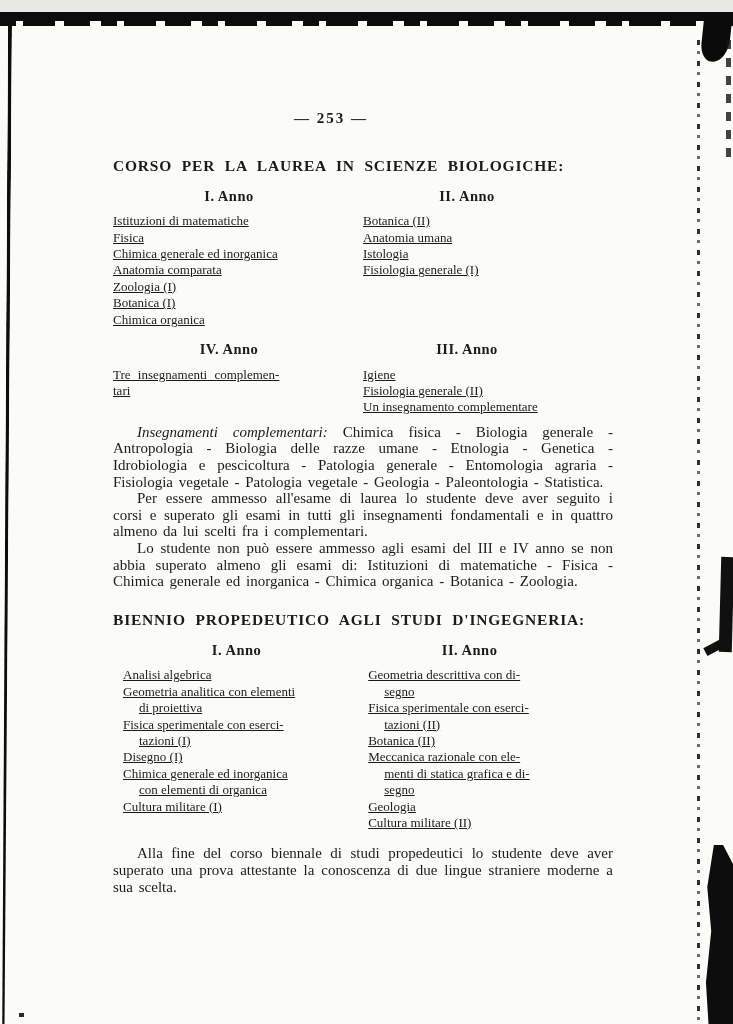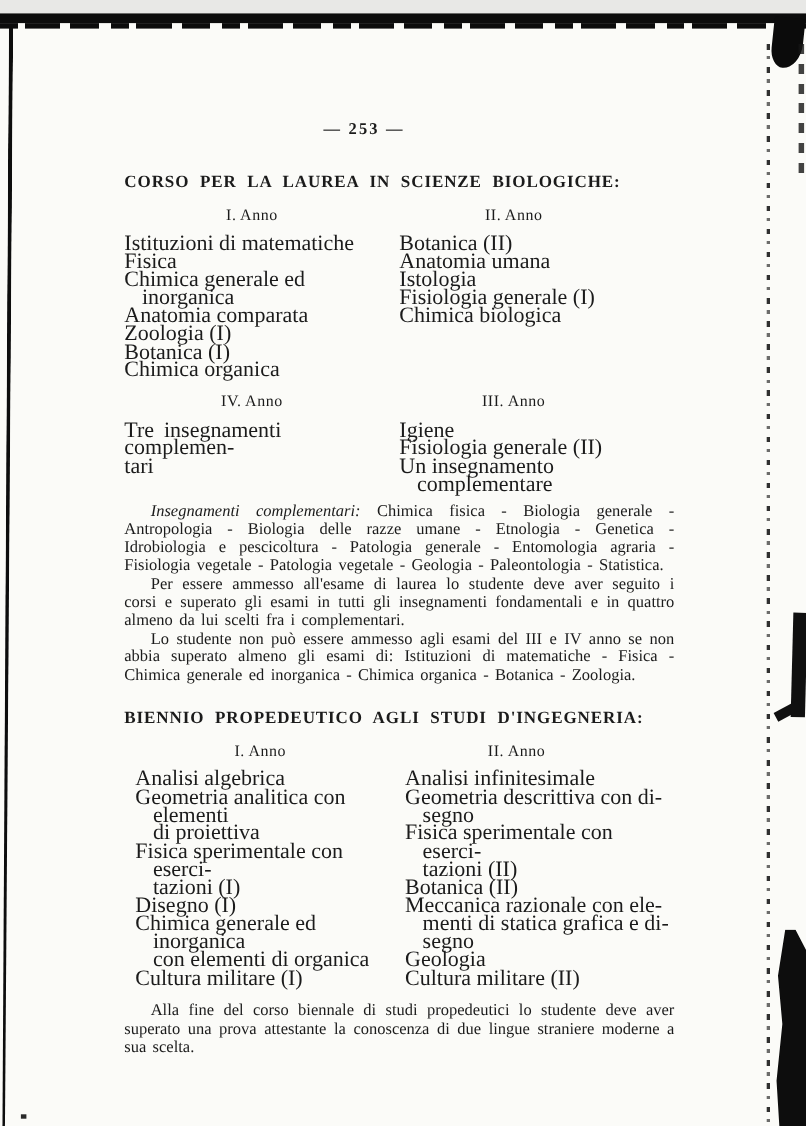--- a/index.html
+++ b/index.html
@@ -80,25 +80,25 @@
     margin: 30px 0 0; text-align: left;
     font-size: 15.5px; font-weight: bold;
     letter-spacing: 0.8px; word-spacing: 5px;
     line-height: 18px;
   }
   .years-row { display: flex; margin-top: 13px; }
   .years-row.eng { padding-left: 10px; width: 490px; }
   .year-col { width: 232px; }
   .year-col + .year-col { width: 250px; margin-left: 18px; }
   .year-label {
-    font-weight: normal; font-size: 14.5px; text-align: center; letter-spacing: 0.5px;
+    font-weight: bold; font-size: 14.5px; text-align: center; letter-spacing: 0.5px;
     margin-bottom: 9px;
   }
   .year-col + .year-col .year-label { padding-right: 42px; }
-  .course-list { list-style: none; margin: 0; padding: 0; font-size: 20px; line-height: 16.4px; }
+  .course-list { list-style: none; margin: 0; padding: 0; font-size: 13px; line-height: 16.4px; text-decoration: underline; }
   .course-list li {
     padding-left: 16px; text-indent: -16px;
     white-space: pre-line;
   }
   .course-list.spread li { padding-left: 0; text-indent: 0; word-spacing: 4px; }
   .para {
     margin: 0; text-align: justify; text-indent: 24px; word-spacing: 2px;
   }
   .para.first { margin-top: 8px; }
   .para .lead { font-style: italic; }
@@ -141,21 +141,20 @@
           </ul>
       </div>
       <div class="year-col">
         <div class="year-label">II. Anno</div>
         <ul class="course-list">
 
             <li class="course-item">Botanica (II)</li>
             <li class="course-item">Anatomia umana</li>
             <li class="course-item">Istologia</li>
             <li class="course-item">Fisiologia generale (I)</li>
-            <li class="course-item">Chimica biologica</li>
           </ul>
       </div>
     </div>
 
     <div class="years-row">
       <div class="year-col">
         <div class="year-label">IV. Anno</div>
         <ul class="course-list spread">
 
         <li class="course-item">Tre insegnamenti complemen-
@@ -194,21 +193,20 @@
             <li class="course-item">Disegno (I)</li>
             <li class="course-item">Chimica generale ed inorganica
 con elementi di organica</li>
             <li class="course-item">Cultura militare (I)</li>
           </ul>
       </div>
       <div class="year-col">
         <div class="year-label">II. Anno</div>
         <ul class="course-list">
 
-        <li class="course-item">Analisi infinitesimale</li>
             <li class="course-item">Geometria descrittiva con di-
 segno</li>
             <li class="course-item">Fisica sperimentale con eserci-
 tazioni (II)</li>
             <li class="course-item">Botanica (II)</li>
             <li class="course-item">Meccanica razionale con ele-
 menti di statica grafica e di-
 segno</li>
             <li class="course-item">Geologia</li>
             <li class="course-item">Cultura militare (II)</li>

